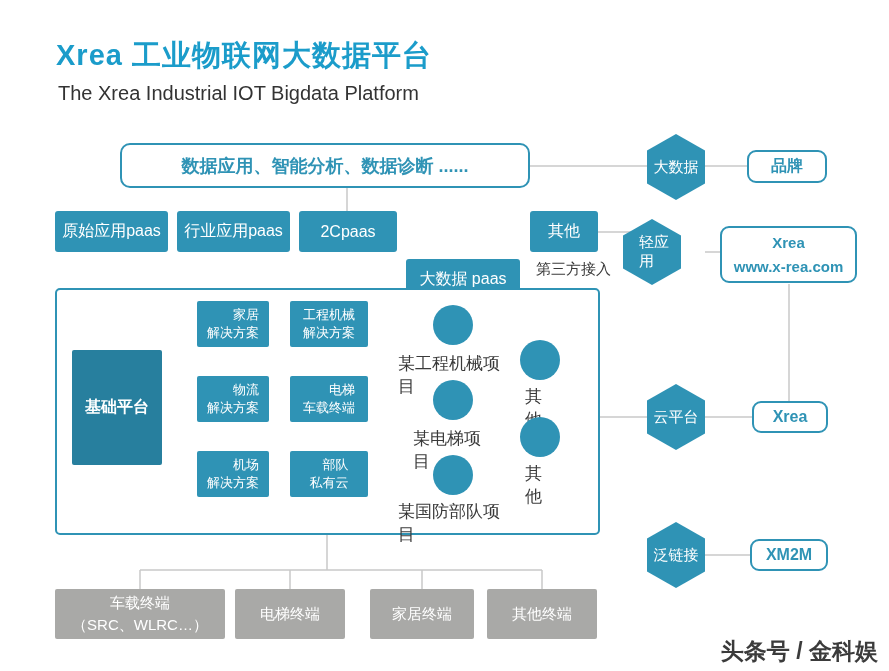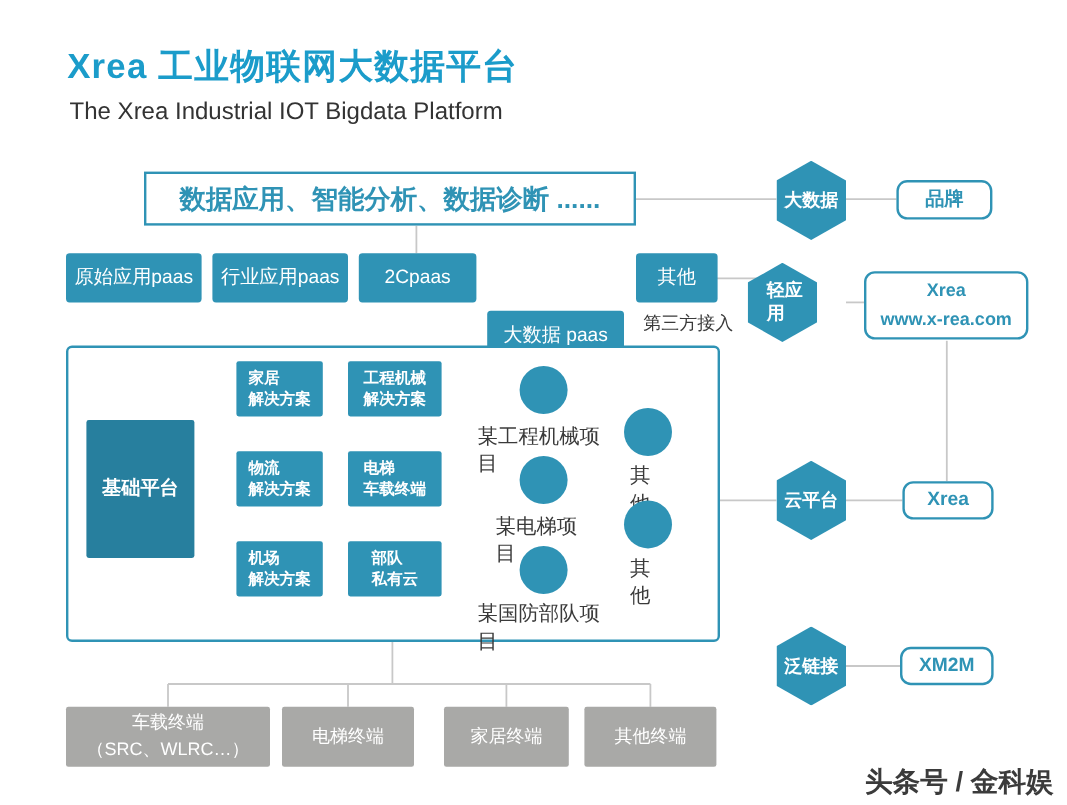--- a/index.html
+++ b/index.html
@@ -7,30 +7,30 @@
   body { font-family:"Liberation Sans","DejaVu Sans",sans-serif; }
   .canvas { position:relative; width:889px; height:671px; background:#ffffff; overflow:hidden; }
   .abs { position:absolute; }
   .lines { position:absolute; left:0; top:0; z-index:0; }
   .el { z-index:1; }
   .title { font-size:29px; font-weight:bold; color:#1b9cca; letter-spacing:1px; white-space:nowrap; }
   .subtitle { font-size:20px; color:#333333; white-space:nowrap; }
   .outline-box { border:2px solid #2f93b5; border-radius:9px; background:#fff; color:#2f93b5;
                  display:flex; flex-direction:column; align-items:center; justify-content:center;
                  text-align:center; font-weight:bold; }
-  .app-box { border-radius:0; font-size:22px; }
+  .app-box { border-radius:10px; font-size:18px; }
   .fill-box { background:#2f93b5; color:#ffffff; display:flex; align-items:center; justify-content:center;
               text-align:center; border-radius:3px; font-size:16px; }
   .sol-box { background:#2f93b5; color:#ffffff; display:flex; align-items:center; justify-content:center;
-             text-align:left; border-radius:2px; font-size:13px; font-weight:bold; line-height:1.35; }
+             text-align:right; border-radius:2px; font-size:13px; font-weight:normal; line-height:1.35; }
   .base-box { background:#277f9e; color:#ffffff; display:flex; align-items:center; justify-content:center;
               font-size:16px; font-weight:bold; border-radius:2px; }
   .hex { background:#2f93b5; color:#ffffff; display:flex; align-items:center; justify-content:center;
          clip-path:polygon(50% 0,100% 25%,100% 75%,50% 100%,0 75%,0 25%);
-         width:58px; height:66px; font-size:15px; font-weight:bold; }
+         width:58px; height:66px; font-size:15px; font-weight:normal; }
   .circle { background:#2f93b5; border-radius:50%; width:40px; height:40px; }
   .gray-box { background:#a9a9a7; color:#ffffff; display:flex; align-items:center; justify-content:center;
               text-align:center; font-size:15px; line-height:1.45; border-radius:2px; }
   .big-frame { border:2px solid #2f93b5; border-radius:5px; background:#ffffff; }
   .note { color:#3a3a3a; font-size:15px; white-space:nowrap; }
   .label { color:#3a3a3a; font-size:17px; text-align:left; }
   .pre { white-space:pre-line; }
   .url { font-size:15px; line-height:1.6; }
   .watermark { font-size:23px; font-weight:bold; color:#3b3b3b; text-align:right; white-space:nowrap; }
 </style>

